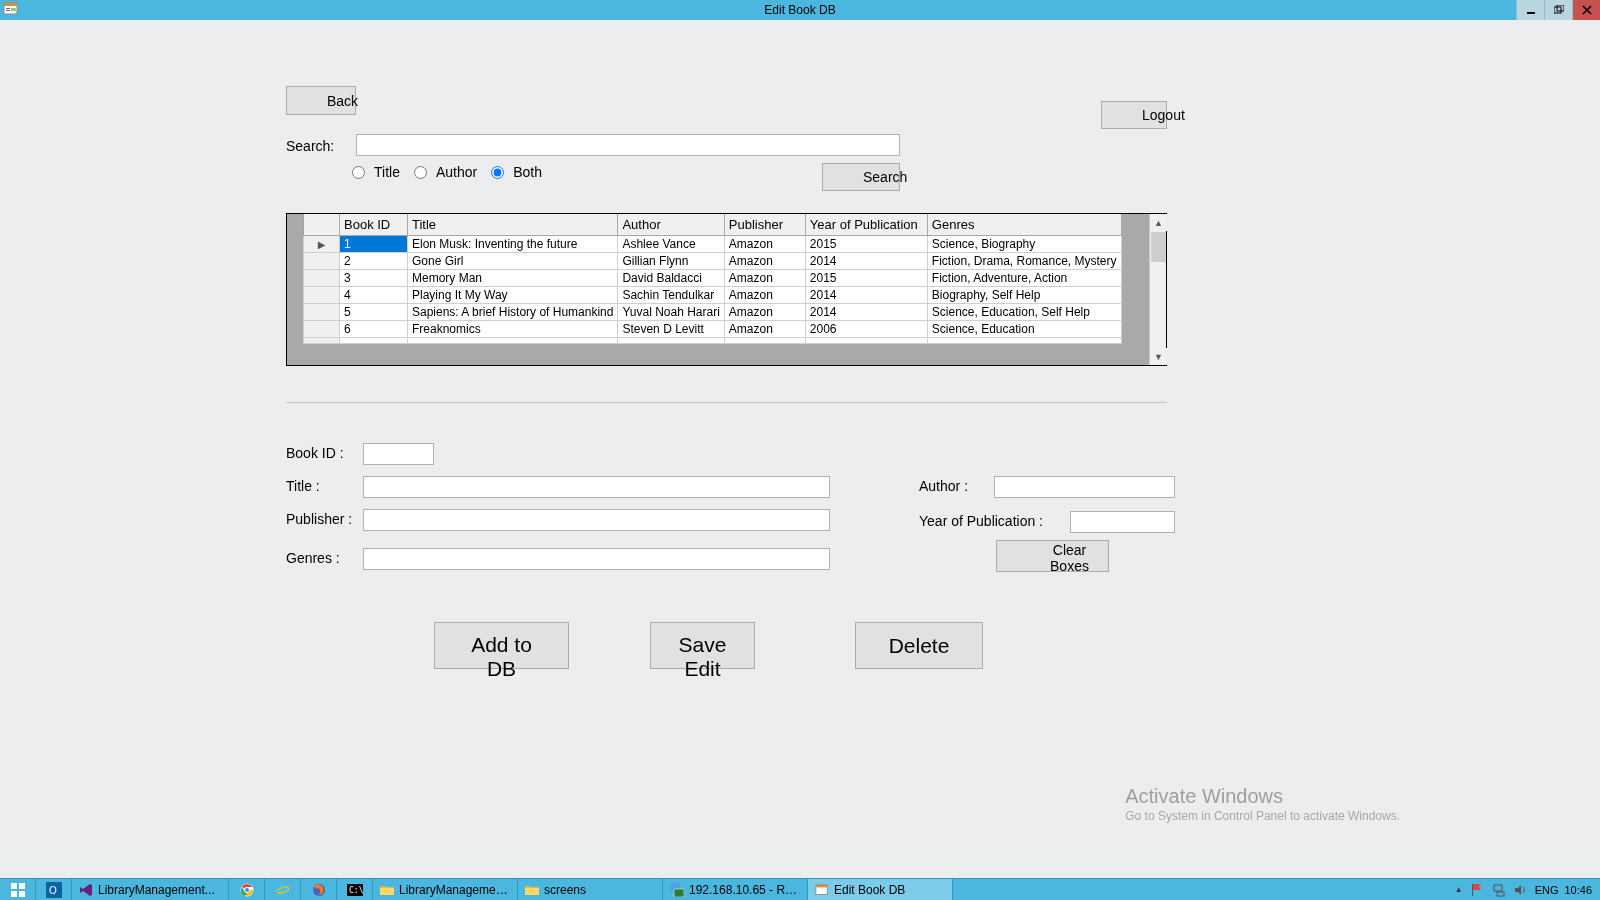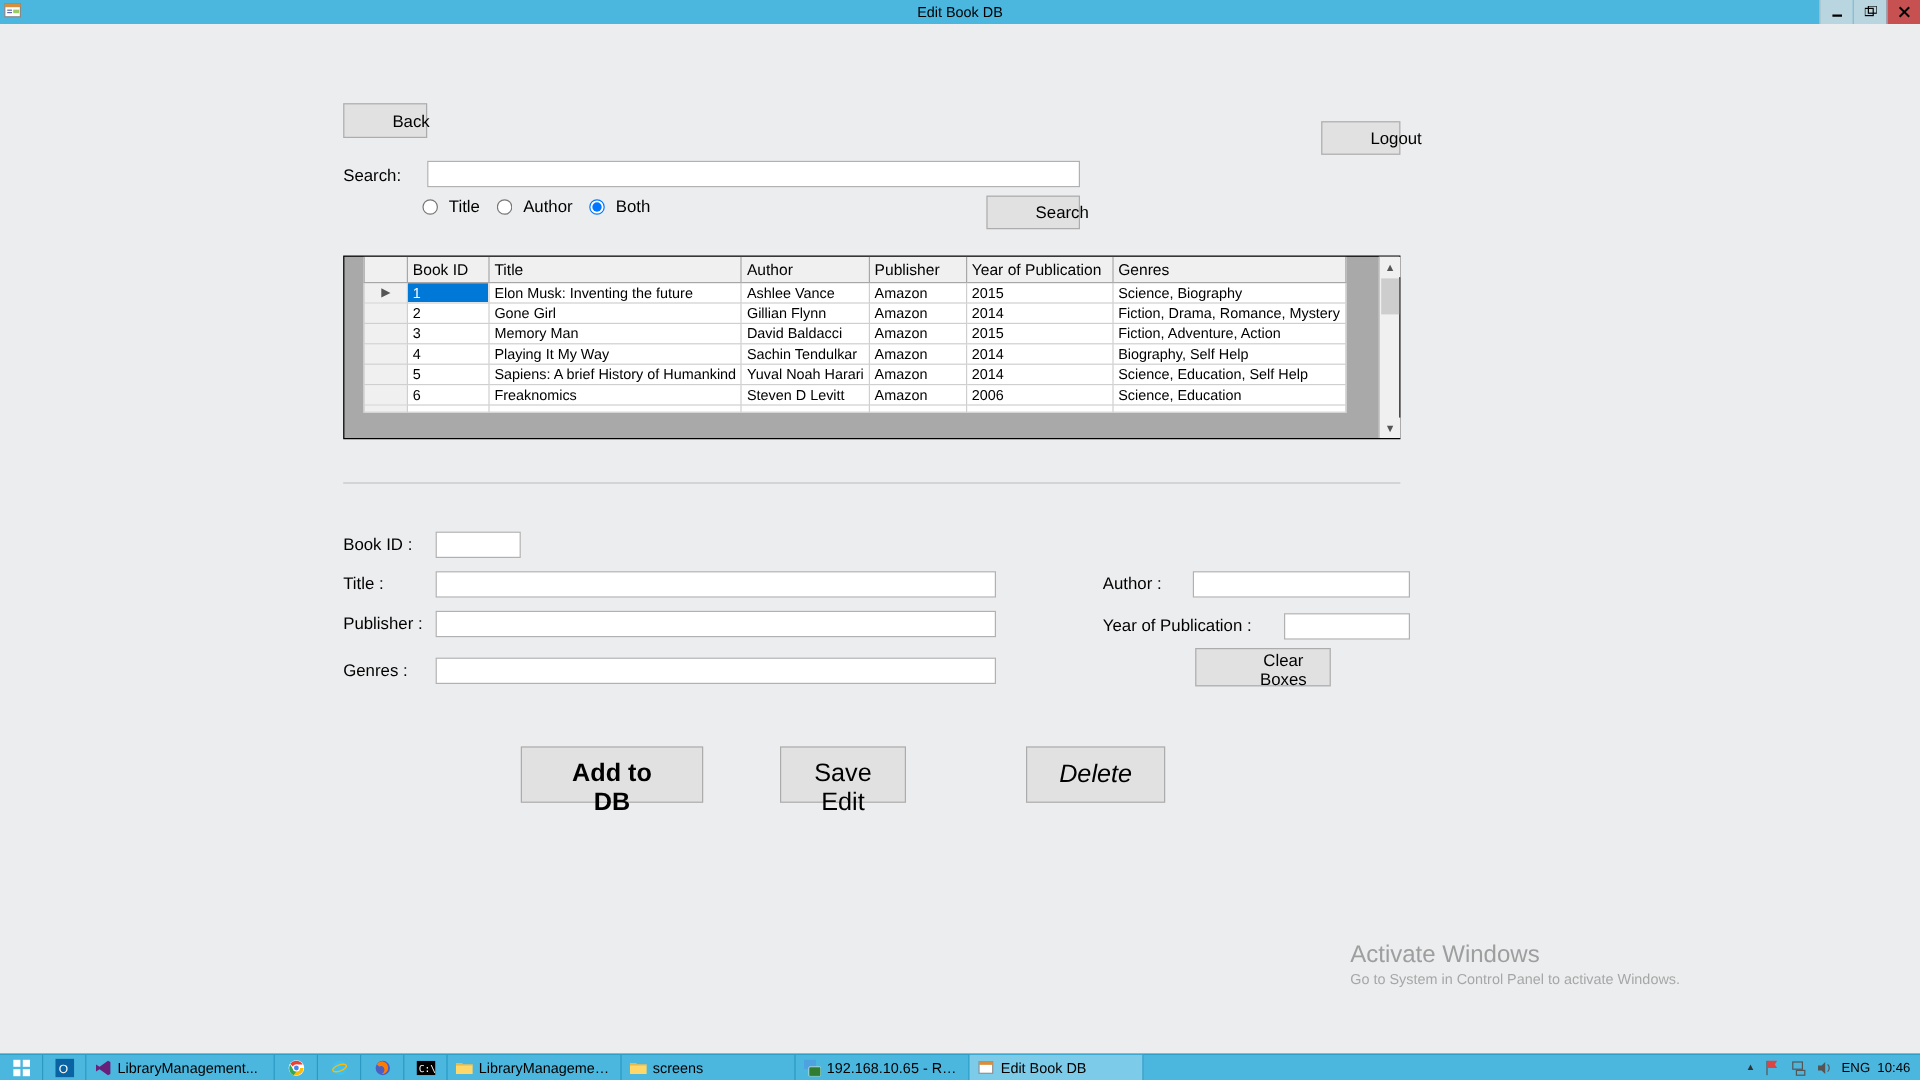--- a/index.html
+++ b/index.html
@@ -45,23 +45,23 @@
 
   .c-rowhdr { width:36px; } .c-id { width:68px; } .c-title { width:167px; } .c-author { width:92px; }
   .c-pub { width:81px; } .c-year { width:122px; } .c-genres { width:165px; }
 
   .divider { position:absolute; left:286px; top:382px; width:881px; height:1px; background:#c4c4c4; }
 
   .formlbl { position:absolute; font-size:14px; }
   .tbox { position:absolute; border:1px solid #b1b1b1; background:#fff; height:22px; font-size:14px; padding:0 4px; }
 
   .clear-btn { position:absolute; left:996px; top:520px; width:113px; height:32px; }
-  .add-btn { position:absolute; left:434px; top:602px; width:152px; height:47px;font-weight:bold; }
+  .add-btn { position:absolute; left:434px; top:602px; width:135px; height:47px; }
   .save-btn { position:absolute; left:650px; top:602px; width:105px; height:47px; }
-  .del-btn { position:absolute; left:855px; top:602px; width:116px; height:47px;font-style:italic; }
+  .del-btn { position:absolute; left:855px; top:602px; width:128px; height:47px; }
 
   .watermark { position:absolute; right:200px; bottom:55px; pointer-events:none; }
   .watermark .t1 { color:rgba(80,80,80,0.5); font-size:20px; }
   .watermark .t2 { color:rgba(80,80,80,0.45); font-size:12px; margin-top:1px; }
 
   
   .taskbar { position:absolute; left:0; right:0; bottom:0; height:22px; background:#4bb7df; border-top:1px solid #2a9ac2; display:flex; align-items:stretch; font-size:12px; }
   .tb-btn { display:flex; align-items:center; padding:0 6px; border-right:1px solid #2a9ac2; cursor:pointer; gap:4px; min-width:0; }
   .tb-btn.wide { width:157px; }
   .tb-btn.mid { width:145px; }

